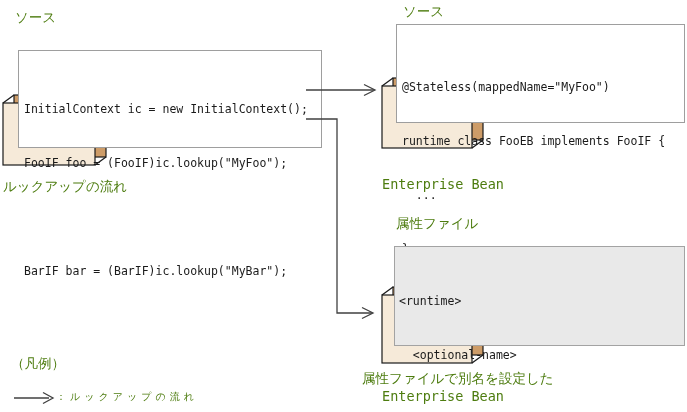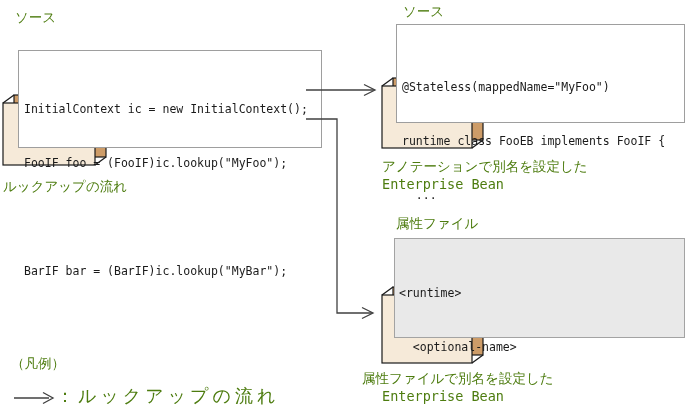--- a/index.html
+++ b/index.html
@@ -16,21 +16,21 @@
     font-family:"DejaVu Sans Mono","Liberation Mono",monospace;
     font-size:11.5px;line-height:18px;white-space:pre;color:#1a1a1a;
   }
   .codebox.gray{background:#e9e9e9;border-color:#a3a3a3;}
   .code-line{min-height:18px;}
   .label{
     position:absolute;z-index:4;font-size:13.5px;color:#4d7c0f;
     white-space:nowrap;line-height:15px;
   }
   .mono{font-family:"DejaVu Sans Mono","Liberation Mono",monospace;}
-  .legend-text{font-size:18px;letter-spacing:4px;}
+  .legend-text{font-size:10px;letter-spacing:4px;}
 </style>
 </head>
 <body>
 
 <div id="canvas">
 
   <svg class="layer" width="687" height="412" viewBox="0 0 687 412">
 
     <g stroke="#1a1a1a" stroke-width="1.2">
       <rect x="14" y="95" width="92" height="62" fill="#cd9c68"></rect>
@@ -61,21 +61,21 @@
     <div class="code-line">BarIF bar = (BarIF)ic.lookup("MyBar");</div>
   </div>
 
   <div class="codebox" style="left:396px;top:24px;width:289px;height:99px;padding:17px 5px 0 5px;">
     <div class="code-line">@Stateless(mappedName="MyFoo")</div>
     <div class="code-line">runtime class FooEB implements FooIF {</div>
     <div class="code-line">  ...</div>
     <div class="code-line">}</div>
   </div>
 
-  <div class="codebox gray" style="left:394px;top:238px;width:291px;height:100px;padding:9px 4px 0 4px;">
+  <div class="codebox gray" style="left:394px;top:246px;width:291px;height:100px;padding:9px 4px 0 4px;">
     <div class="code-line">&lt;runtime&gt;</div>
     <div class="code-line">  &lt;optional-name&gt;</div>
     
     
   </div>
 
   <svg class="layer arrows" width="687" height="412" viewBox="0 0 687 412">
     <g stroke="#404040" stroke-width="1.3" fill="none">
       <line x1="306" y1="90" x2="374" y2="90"></line>
       <path d="M364,84.5 L375,90 L364,95.5"></path>
@@ -91,21 +91,20 @@
   </svg>
 
   <div class="label" style="left:15px;top:10px;">ソース</div>
 
   <div class="label" style="left:403px;top:4px;">ソース</div>
 
   <div class="label" style="left:396px;top:216px;">属性ファイル</div>
 
   <div class="label" style="left:3px;top:179px;">ルックアップの流れ</div>
 
-  <div class="label" style="left:382px;top:159px;">アノテーションで別名を設定した</div>
   <div class="label mono" style="left:382px;top:177px;">Enterprise Bean</div>
 
   <div class="label" style="left:362px;top:371px;">属性ファイルで別名を設定した</div>
   <div class="label mono" style="left:382px;top:389px;">Enterprise Bean</div>
 
   <div class="label" style="left:11px;top:356px;">（凡例）</div>
 
   <div class="label legend-text" style="left:56px;top:389px;">：ルックアップの流れ</div>
 
 </div>

